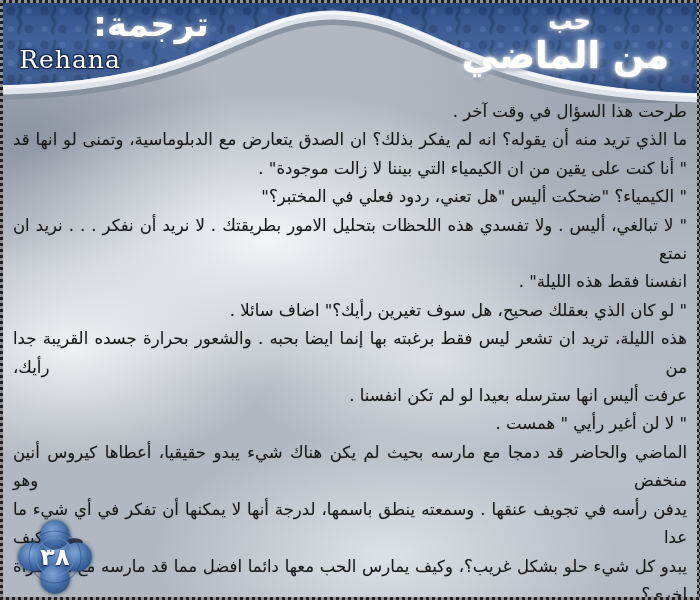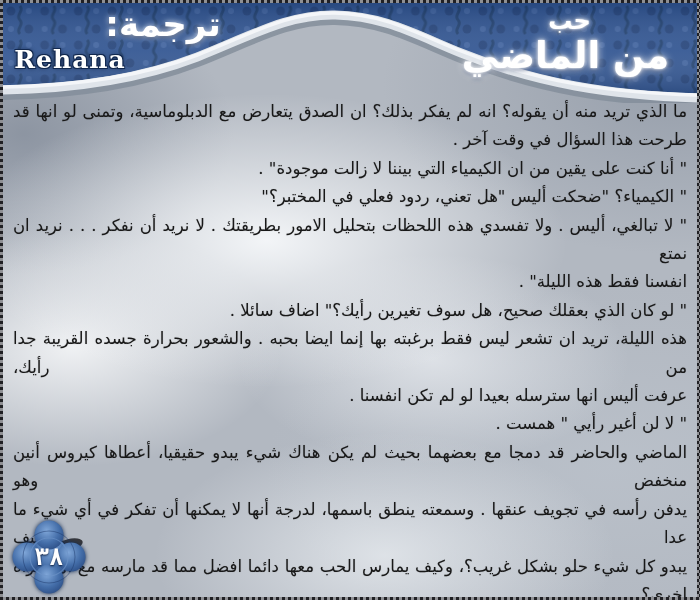--- a/index.html
+++ b/index.html
@@ -16,43 +16,43 @@
       radial-gradient(ellipse 300px 170px at 10% 58%, rgba(250,251,252,.85), rgba(250,251,252,0) 70%),
       radial-gradient(ellipse 280px 150px at 62% 60%, rgba(235,238,242,.75), rgba(235,238,242,0) 70%),
       radial-gradient(ellipse 320px 170px at 55% 93%, rgba(232,236,240,.8), rgba(232,236,240,0) 72%),
       radial-gradient(ellipse 300px 200px at 3% 22%, rgba(110,120,136,.55), rgba(110,120,136,0) 70%),
       radial-gradient(ellipse 420px 240px at 97% 14%, rgba(125,135,150,.5), rgba(125,135,150,0) 70%),
       radial-gradient(ellipse 500px 260px at 88% 78%, rgba(190,197,206,.6), rgba(190,197,206,0) 70%);
   }
   .header{position:absolute;top:0;left:0;width:100%;height:100px;display:block;}
   .translator{position:absolute;top:0;left:0;width:240px;height:90px;color:#fff;}
   .t-label{
-    position:absolute;left:92px;top:1px;width:136px;text-align:center;
+    position:absolute;left:80px;top:1px;width:136px;text-align:center;
     font-size:34px;font-weight:bold;direction:rtl;
     text-shadow:0 0 6px rgba(235,243,255,.95),0 2px 3px rgba(8,20,50,.65);
   }
   .t-name{
     position:absolute;left:4px;top:42px;width:126px;text-align:center;
-    font-family:"DejaVu Serif","Liberation Serif",serif;font-size:25px;font-weight:bold;letter-spacing:1px;
+    font-family:"DejaVu Serif","Liberation Serif",serif;font-size:25px;font-weight:normal;letter-spacing:1px;
     text-shadow:1px 1px 0 #12284e,-1px -1px 0 #12284e,1px -1px 0 #12284e,-1px 1px 0 #12284e,0 0 5px #0c1d3e;
   }
   .title{position:absolute;top:1px;left:455px;width:215px;text-align:center;color:#fff;font-weight:bold;direction:rtl;}
   .title-l1{font-size:24px;line-height:35px;padding-left:8px;
     text-shadow:0 0 8px #fff,0 0 3px #fff,0 2px 4px rgba(18,38,86,.7);}
   .title-l2{font-size:37px;line-height:34px;
     text-shadow:0 0 8px #fff,0 0 3px #fff,0 2px 4px rgba(18,38,86,.7);}
   .textblock{
     position:absolute;top:95px;left:10px;right:10px;direction:rtl;
     color:#181818;font-size:16.5px;line-height:28.4px;
     font-family:"DejaVu Serif","DejaVu Sans",serif;
   }
   .line{text-align:justify;text-align-last:justify;white-space:normal;
     text-shadow:0 0 1px rgba(20,20,20,.25);}
   .line.para-end{text-align-last:right;}
-  .pagenum{position:absolute;left:8px;bottom:2px;width:76px;height:76px;font-family:Liberation Mono, monospace;}
+  .pagenum{position:absolute;left:14px;bottom:2px;width:76px;height:76px;}
   .pagenum svg{position:absolute;inset:0;filter:drop-shadow(0 0 2px #122a52);}
   .num{
     position:absolute;inset:0;display:flex;align-items:center;justify-content:center;
     color:#fff;font-size:24px;font-weight:bold;direction:rtl;
     text-shadow:0 1px 2px rgba(8,20,48,.9);
   }
   .ink-blot{
     position:absolute;left:52px;bottom:46px;width:28px;height:12px;border-radius:50%;
     background:#17171a;opacity:.8;transform:rotate(-14deg);
   }
@@ -90,31 +90,31 @@
       <div class="t-label">ترجمة:</div>
       <div class="t-name">Rehana</div>
     </div>
 
     <div class="title">
       <div class="title-l1">حب</div>
       <div class="title-l2">من الماضي</div>
     </div>
 
     <div class="textblock" id="text-block">
+        <div class="line para-end">طرحت هذا السؤال في وقت آخر .</div>
         <div class="line">ما الذي تريد منه أن يقوله؟ انه لم يفكر بذلك؟ ان الصدق يتعارض مع الدبلوماسية، وتمنى لو انها قد</div>
-        <div class="line para-end">طرحت هذا السؤال في وقت آخر .</div>
         <div class="line para-end">" أنا كنت على يقين من ان الكيمياء التي بيننا لا زالت موجودة" .</div>
         <div class="line para-end">" الكيمياء؟ "ضحكت أليس "هل تعني، ردود فعلي في المختبر؟"</div>
         <div class="line">" لا تبالغي، أليس . ولا تفسدي هذه اللحظات بتحليل الامور بطريقتك . لا نريد أن نفكر . . . نريد ان نمتع</div>
         <div class="line para-end">انفسنا فقط هذه الليلة" .</div>
         <div class="line para-end">" لو كان الذي بعقلك صحيح، هل سوف تغيرين رأيك؟" اضاف سائلا .</div>
         <div class="line">هذه الليلة، تريد ان تشعر ليس فقط برغبته بها إنما ايضا بحبه . والشعور بحرارة جسده القريبة جدا من رأيك،</div>
         <div class="line para-end">عرفت أليس انها سترسله بعيدا لو لم تكن انفسنا .</div>
         <div class="line para-end">" لا لن أغير رأيي " همست .</div>
-        <div class="line">الماضي والحاضر قد دمجا مع بعضهما بحيث لم يكن هناك شيء يبدو حقيقيا، أعطاها كيروس أنين منخفض وهو</div>
+        <div class="line">الماضي والحاضر قد دمجا مع مارسه بحيث لم يكن هناك شيء يبدو حقيقيا، أعطاها كيروس أنين منخفض وهو</div>
         <div class="line">يدفن رأسه في تجويف عنقها . وسمعته ينطق باسمها، لدرجة أنها لا يمكنها أن تفكر في أي شيء ما عدا كيف</div>
         <div class="line para-end">يبدو كل شيء حلو بشكل غريب؟، وكيف يمارس الحب معها دائما افضل مما قد مارسه مع اي امراة اخرى؟ .</div>
       </div>
 
     <div class="ink-blot"></div>
 
     <div class="pagenum">
       <svg viewBox="0 0 76 76" width="76" height="76" aria-hidden="true">
         <defs>
           <radialGradient id="og" cx="42%" cy="35%" r="78%">

